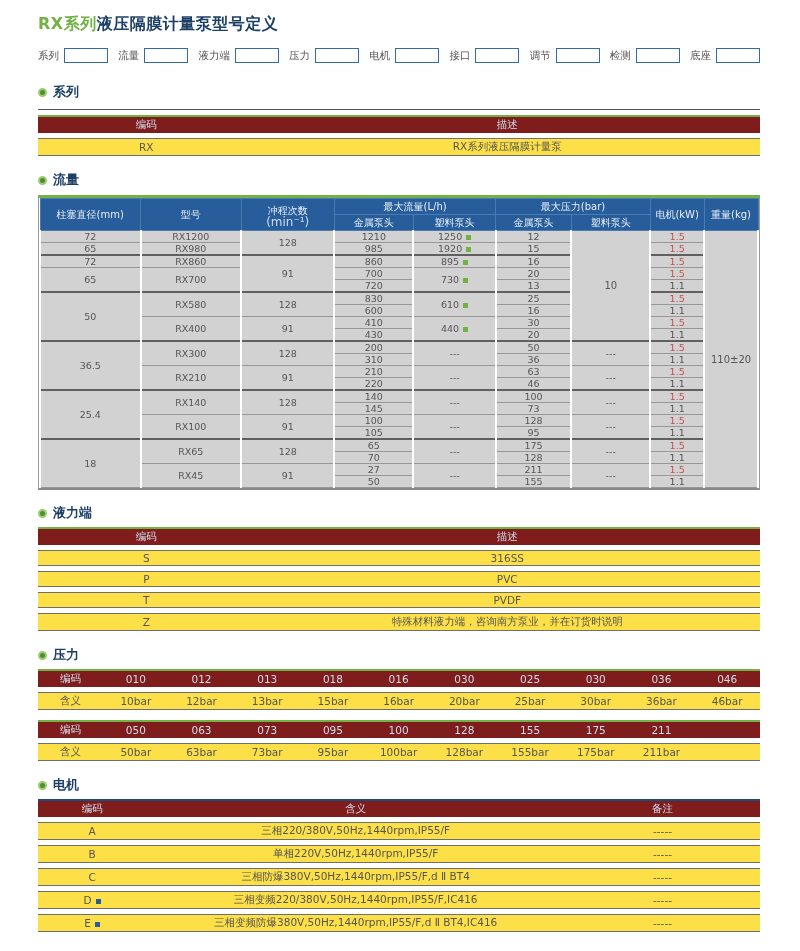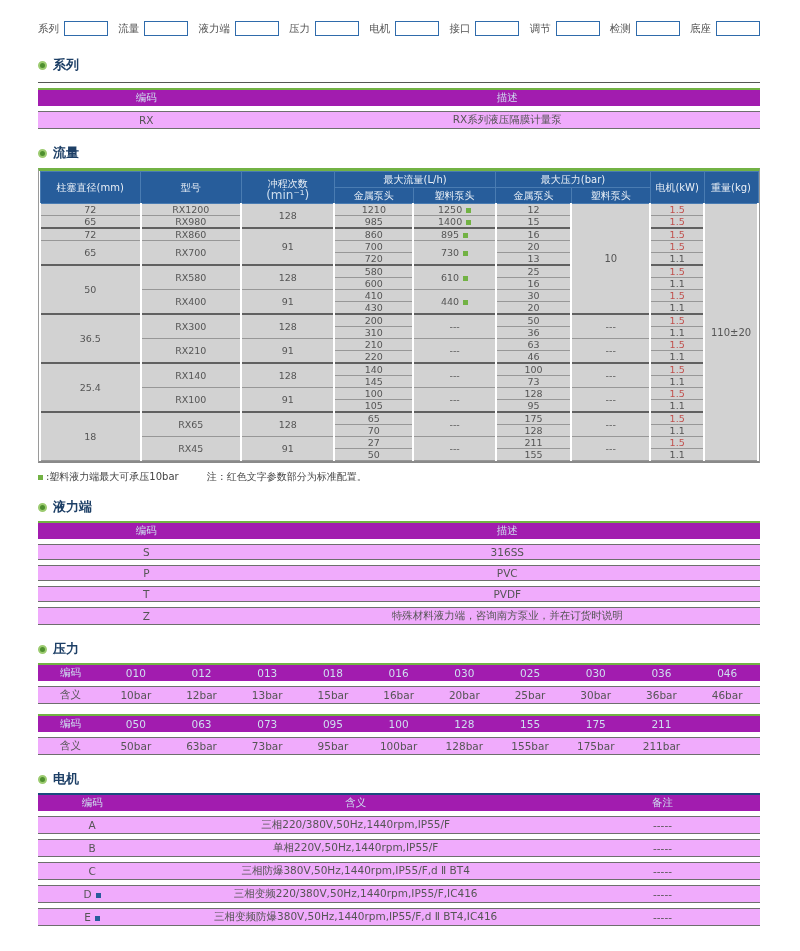--- a/index.html
+++ b/index.html
@@ -26,22 +26,22 @@
   .sec { display:flex; align-items:center; gap:6px; font-size:13px; font-weight:bold; color:#1d3f66; }
   .bullet { width:9px; height:9px; border-radius:50%; background:#4e8f2f; border:2px solid #9ccb70; }
 
   
   .sq { display:inline-block; width:5px; height:5px; margin-left:4px; vertical-align:middle; }
   .sq-g { background:#72b244; }
   .sq-n { background:#275d9b; }
 
   
   .list-table { width:100%; border-collapse:separate; border-spacing:0 5px; font-size:10.5px; table-layout:fixed; }
-  .list-table thead td { background:#a21caf; color:#cfdff0; height:17px; text-align:center; border-top:2px solid #72b244; font-size:10.5px; }
-  .list-table tbody td { background:#f0abfc; color:#555; text-align:center; height:16px; border-top:1px solid #6e6e6e; border-bottom:1px solid #6e6e6e; }
+  .list-table thead td { background:#7f1d1d; color:#cfdff0; height:17px; text-align:center; border-top:2px solid #72b244; font-size:10.5px; }
+  .list-table tbody td { background:#fde047; color:#555; text-align:center; height:16px; border-top:1px solid #6e6e6e; border-bottom:1px solid #6e6e6e; }
   .list-table.navy-top thead td { border-top:2px solid #1b4a7d; }
   .series-line { border-top:1px solid #555; margin:8px 0 0; height:0; }
 
   
   .flow-wrap { border:1px solid #9a9a9a; border-top:3px solid #72b244; border-bottom:2px solid #8a8a8a; margin-top:6px; }
   .flow-table { width:100%; border-collapse:collapse; font-size:9.5px; table-layout:fixed; }
   .flow-table td { text-align:center; padding:0 1px; height:11px; }
   .flow-table thead td { background:#275d9b; color:#e9eff6; border:1px solid #4a7cb2; height:16px; font-size:10px; }
   .flow-table thead .sub { font-size:12px; line-height:8px; color:#cdddee; }
   .flow-table tbody td { background:#d2d2d2; border-left:2px solid #fff; border-right:2px solid #fff; border-top:1px solid #979797; border-bottom:1px solid #979797; color:#555; }
@@ -57,20 +57,21 @@
   
   .mt20 { margin-top:20px; }
   .mt14 { margin-top:14px; }
   .mt10 { margin-top:10px; }
 </style>
 </head>
 <body>
 
 <div class="page">
 
+  <h1 class="title"><span class="t-green">RX系列</span><span class="t-navy">液压隔膜计量泵型号定义</span></h1>
 
   <div class="fields">
     <div class="mf">
         <span class="mf-label">系列</span>
         <span class="mf-box"></span>
       </div>
     <div class="mf">
         <span class="mf-label">流量</span>
         <span class="mf-box"></span>
       </div>
@@ -171,21 +172,21 @@
             <td><span>1250</span><span class="sq sq-g"></span></td>
             <td><span>12</span></td>
             <td rowspan="9" class="big"><span>10</span></td>
             <td class="red"><span>1.5</span></td>
             <td rowspan="21" class="big"><span>110±20</span></td>
           </tr>
           <tr>
             <td><span>65</span></td>
             <td><span>RX980</span></td>
             <td><span>985</span></td>
-            <td><span>1400</span><span class="sq sq-g"></span></td>
+            <td><span>1920</span><span class="sq sq-g"></span></td>
             <td><span>15</span></td>
             <td class="red"><span>1.5</span></td>
           </tr>
           <tr class="grp">
             <td><span>72</span></td>
             <td><span>RX860</span></td>
             <td rowspan="3"><span>91</span></td>
             <td><span>860</span></td>
             <td><span>895</span><span class="sq sq-g"></span></td>
             <td><span>16</span></td>
@@ -201,21 +202,21 @@
           </tr>
           <tr>
             <td><span>720</span></td>
             <td><span>13</span></td>
             <td><span>1.1</span></td>
           </tr>
           <tr class="grp">
             <td rowspan="4"><span>50</span></td>
             <td rowspan="2"><span>RX580</span></td>
             <td rowspan="2"><span>128</span></td>
-            <td><span>580</span></td>
+            <td><span>830</span></td>
             <td rowspan="2"><span>610</span><span class="sq sq-g"></span></td>
             <td><span>25</span></td>
             <td class="red"><span>1.5</span></td>
           </tr>
           <tr>
             <td><span>600</span></td>
             <td><span>16</span></td>
             <td><span>1.1</span></td>
           </tr>
           <tr>
@@ -313,26 +314,20 @@
             <td rowspan="2"><span>---</span></td>
             <td class="red"><span>1.5</span></td>
           </tr>
           <tr>
             <td><span>50</span></td>
             <td><span>155</span></td>
             <td><span>1.1</span></td>
           </tr>
         </tbody>
       </table>
-  </div>
-  <div class="note">
-    <span class="sq sq-g"></span>
-    <span>:塑料液力端最大可承压10bar</span>
-    <span class="gap"></span>
-    <span>注：红色文字参数部分为标准配置。</span>
   </div>
 
   <div class="sec mt14">
       <span class="bullet"></span>
       <span>液力端</span>
     </div>
   <table class="list-table">
     <colgroup>
         <col style="width:30%">
         <col style="width:70%">

